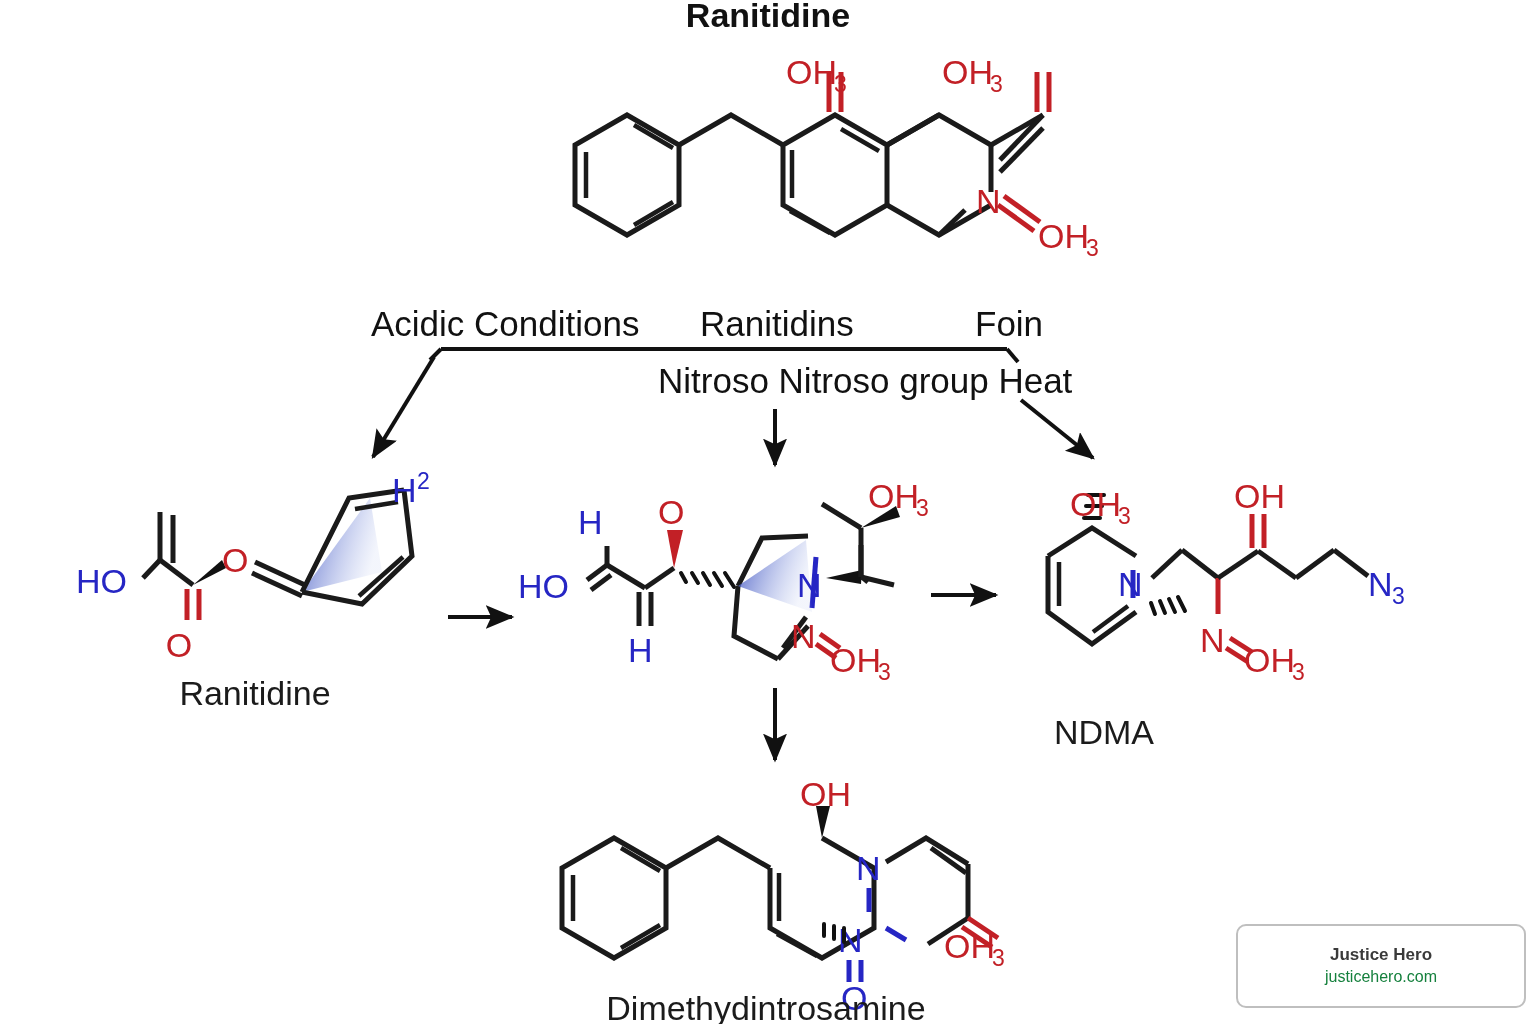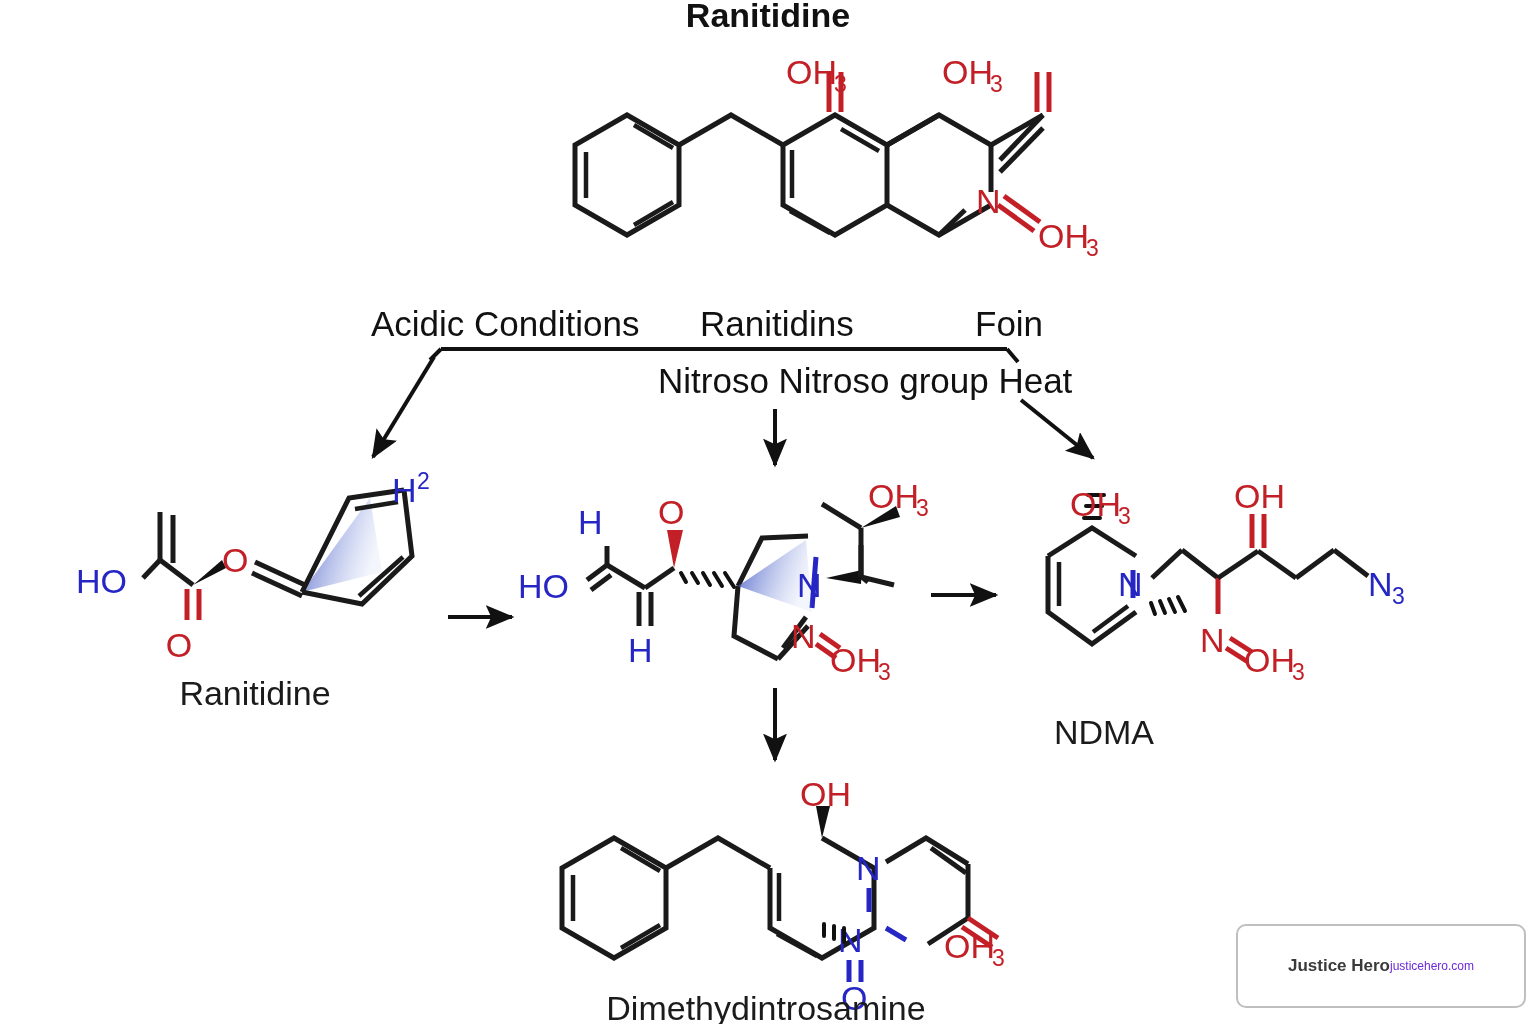--- a/index.html
+++ b/index.html
@@ -49,34 +49,34 @@
   #watermark {
     position: absolute;
     left: 1236px;
     top: 924px;
     width: 290px;
     height: 84px;
     border: 2px solid #bfbfbf;
     border-radius: 10px;
     background: #ffffff;
     display: flex;
-    flex-direction: row;
+    flex-direction: column;
     align-items: center;
     justify-content: center;
     box-sizing: border-box;
   }
   #watermark .wm-title {
     font-size: 17px;
     font-weight: bold;
     color: #3a3a3a;
     line-height: 22px;
   }
   #watermark .wm-url {
-    font-size: 12px;
-    color: #6d28d9;
+    font-size: 16px;
+    color: #15803d;
     line-height: 22px;
   }
 </style>
 </head>
 <body>
 
 <div id="stage">
 
 <svg id="diagram" viewBox="0 0 1536 1024">
   <defs>

